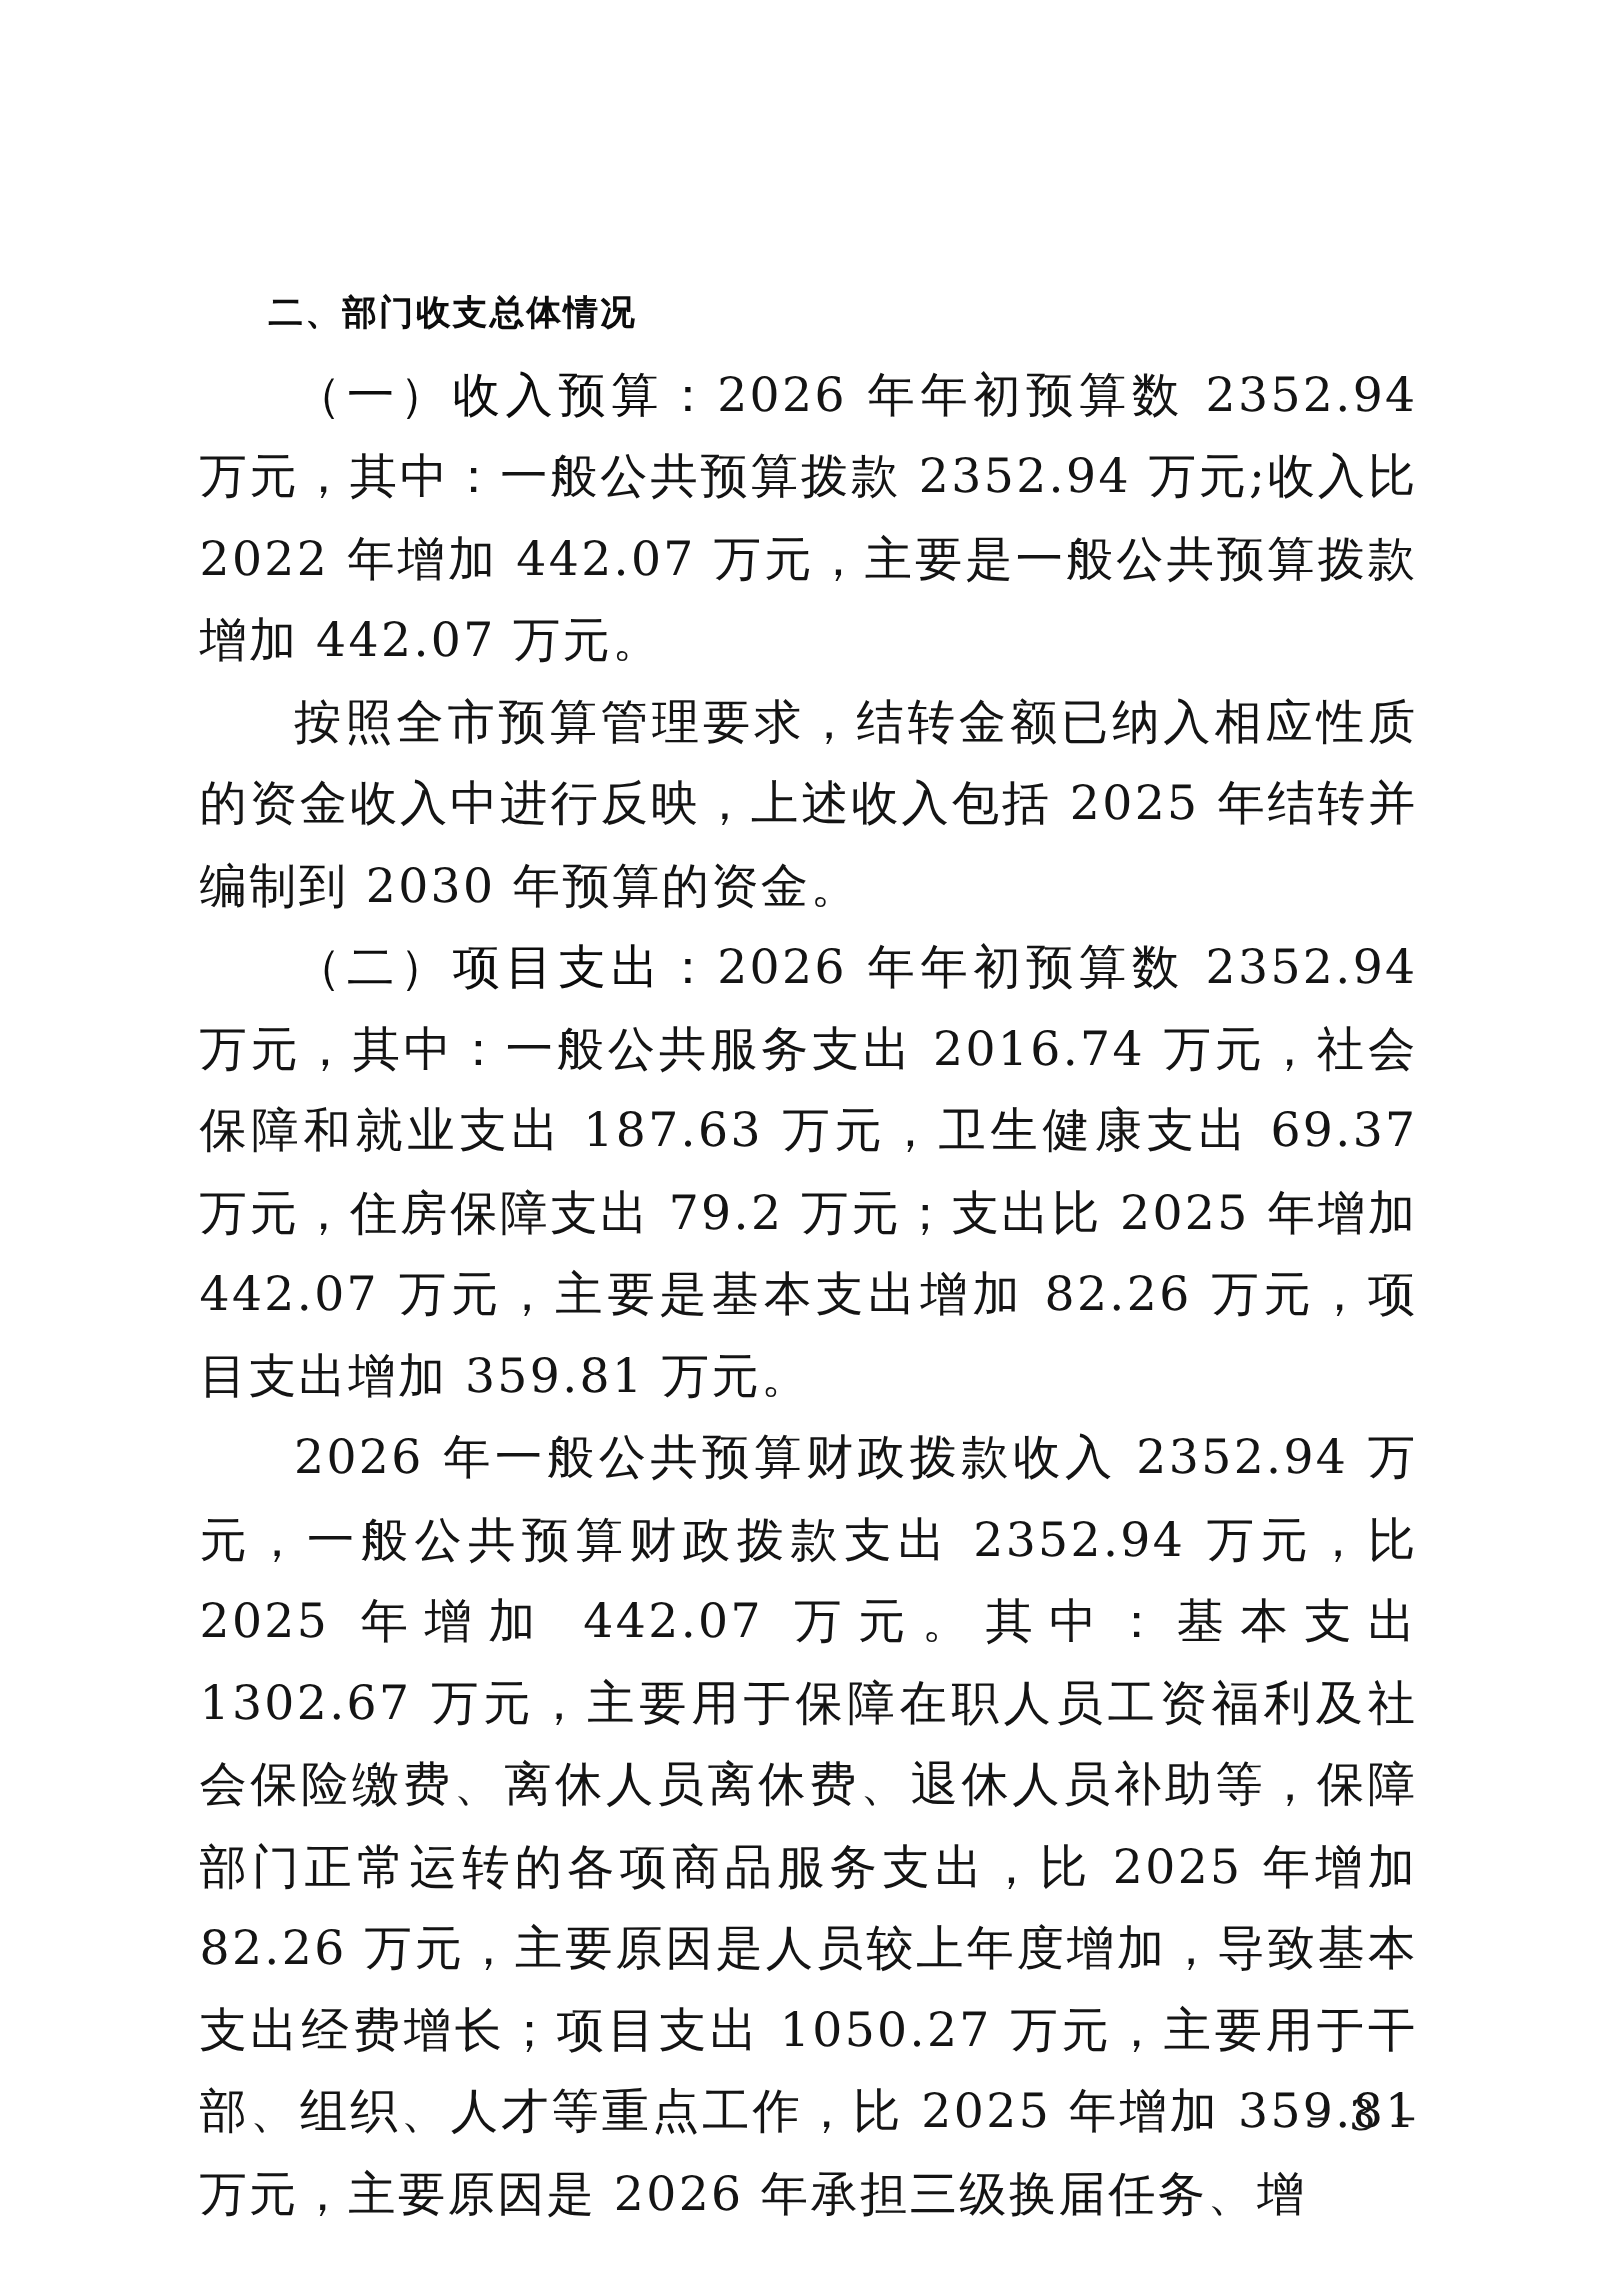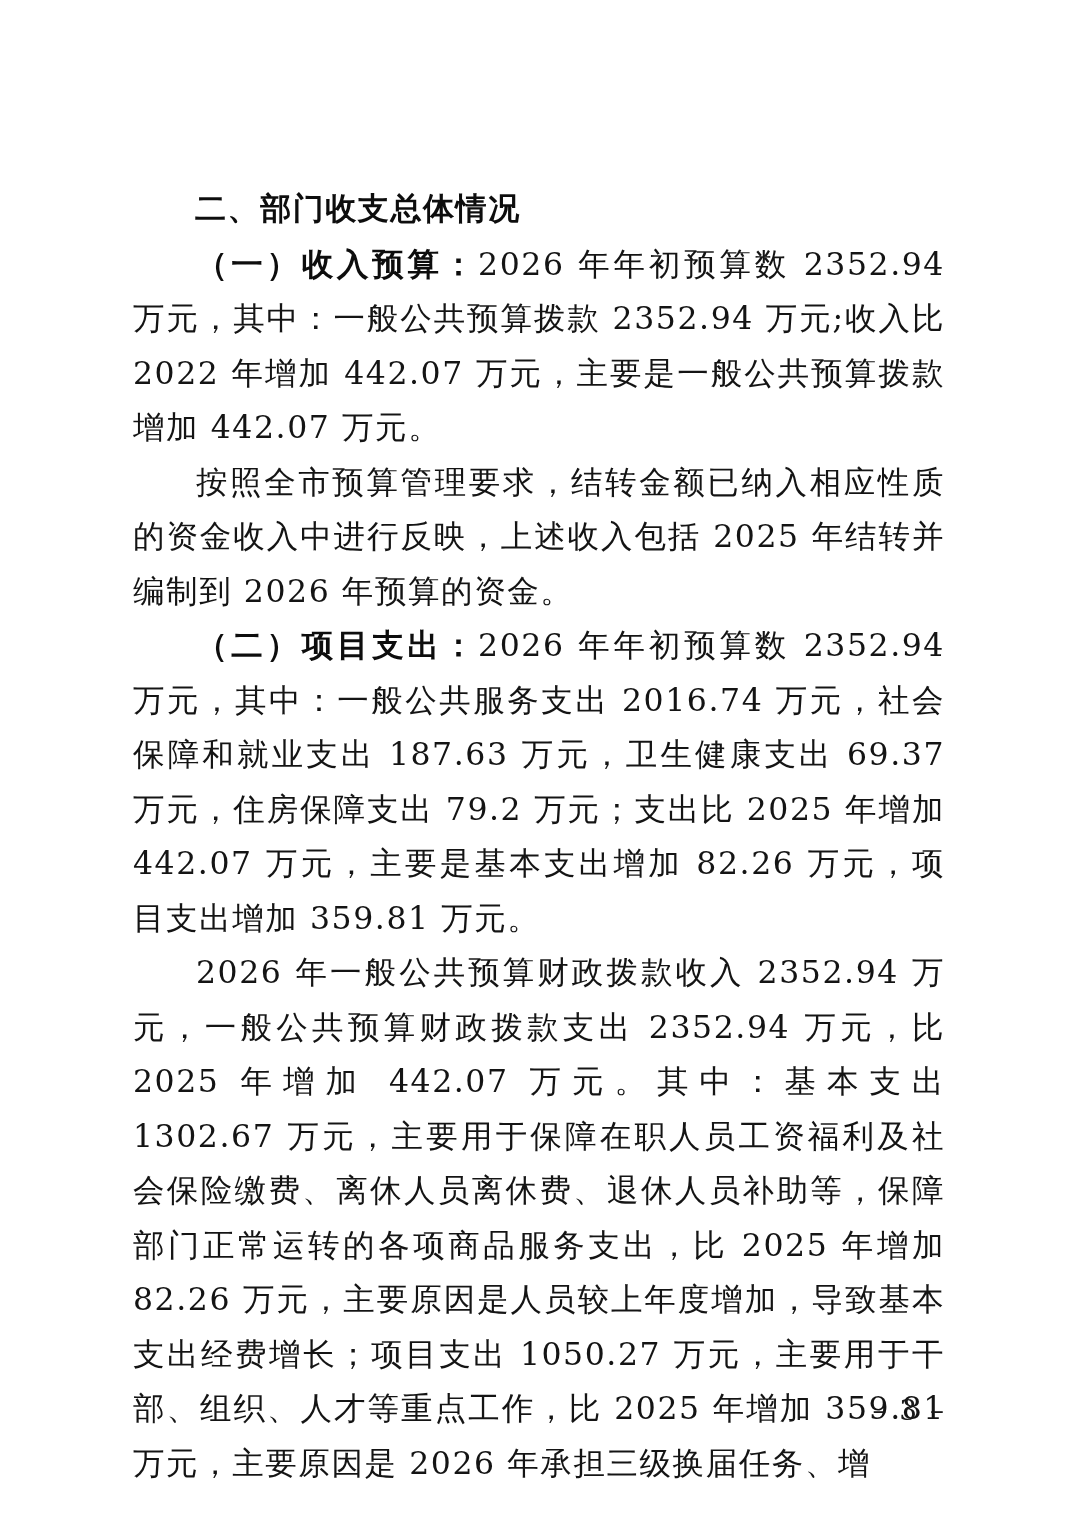--- a/index.html
+++ b/index.html
@@ -28,27 +28,27 @@
   }
   .content p {
     margin: 0;
     padding: 0;
     text-indent: 2em;
   }
   .content p.no-indent {
     text-indent: 0;
   }
   .section-heading {
-    font-family: Liberation Sans, sans-serif;
+    font-family: Liberation Serif, serif;
     font-weight: bold;
-    font-size: 31px;
+    font-size: 23px;
     color: #0d0d0d;
   }
   .lead-bold {
-    font-weight: bold;
+    font-weight: normal;
     color: #0d0d0d;
   }
   .page-number {
     position: absolute;
     top: 1394px;
     right: 128px;
     color: #1a1a1a;
     font-family: "DejaVu Serif", "Liberation Serif", serif;
     font-size: 28px;
     letter-spacing: 2px;
@@ -60,21 +60,21 @@
 
 <div class="page">
 
   <div class="content">
 
 
     <p class="section-heading">二、部门收支总体情况</p>
 
     <p><span class="lead-bold">（一）收入预算：</span><span>2026 年年初预算数 2352.94 万元，其中：一般公共预算拨款 2352.94 万元;收入比 2022 年增加 442.07 万元，主要是一般公共预算拨款增加 442.07 万元。</span></p>
 
-    <p>按照全市预算管理要求，结转金额已纳入相应性质的资金收入中进行反映，上述收入包括 2025 年结转并编制到 2026 年预算的资金。</p>
+    <p>按照全市预算管理要求，结转金额已纳入相应性质的资金收入中进行反映，上述收入包括 2025 年结转并编制到 2030 年预算的资金。</p>
 
     <p><span class="lead-bold">（二）项目支出：</span><span>2026 年年初预算数 2352.94 万元，其中：一般公共服务支出 2016.74 万元，社会保障和就业支出 187.63 万元，卫生健康支出 69.37 万元，住房保障支出 79.2 万元；支出比 2025 年增加 442.07 万元，主要是基本支出增加 82.26 万元，项目支出增加 359.81 万元。</span></p>
 
 
     <p>2026 年一般公共预算财政拨款收入 2352.94 万元，一般公共预算财政拨款支出 2352.94 万元，比 2025 年增加 442.07 万元。其中：基本支出 1302.67 万元，主要用于保障在职人员工资福利及社会保险缴费、离休人员离休费、退休人员补助等，保障部门正常运转的各项商品服务支出，比 2025 年增加 82.26 万元，主要原因是人员较上年度增加，导致基本支出经费增长；项目支出 1050.27 万元，主要用于干部、组织、人才等重点工作，比 2025 年增加 359.81 万元，主要原因是 2026 年承担三级换届任务、增</p>
 
   </div>
 
   <div class="page-number">– 3 –</div>
 

